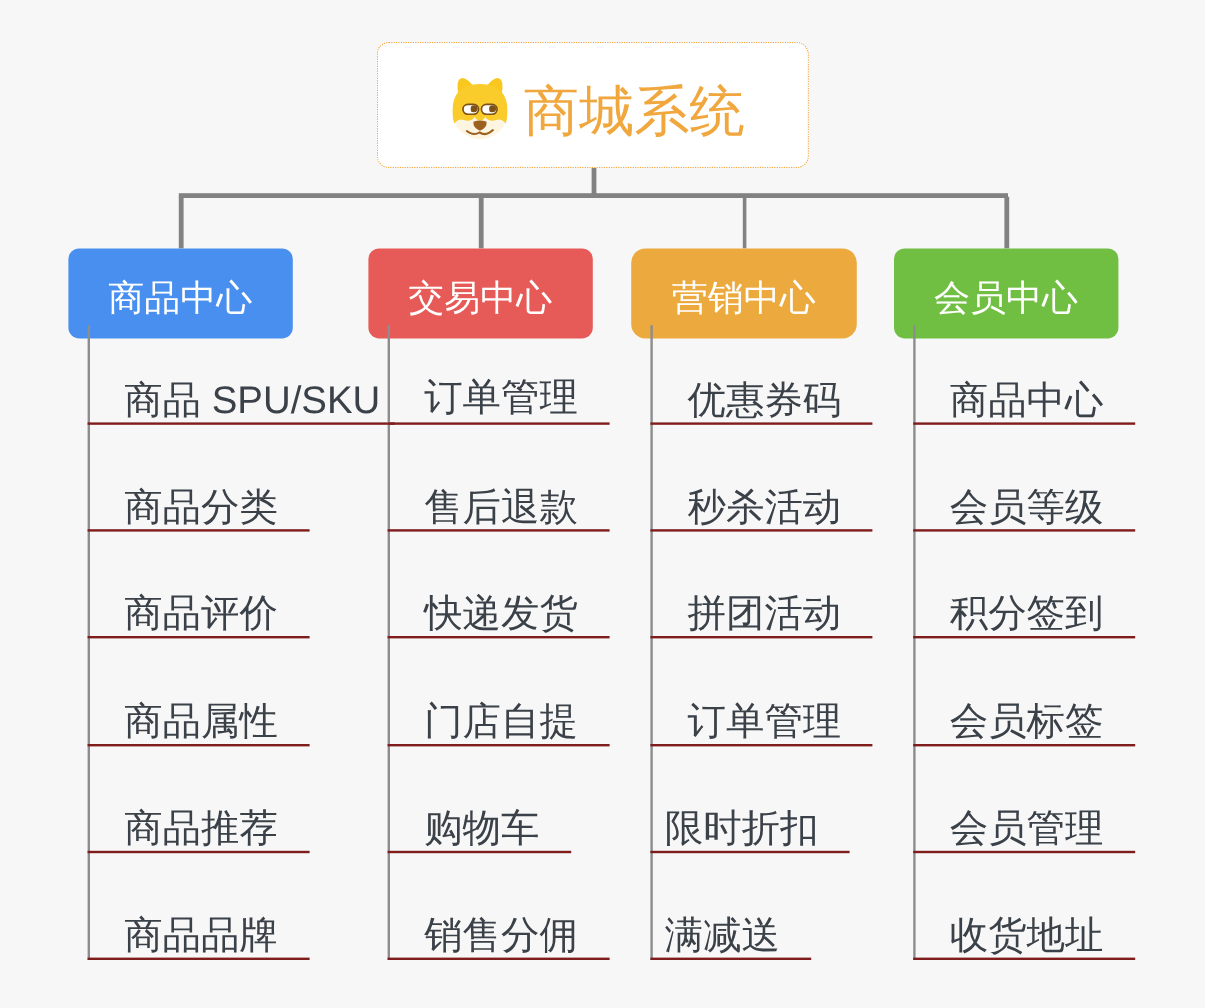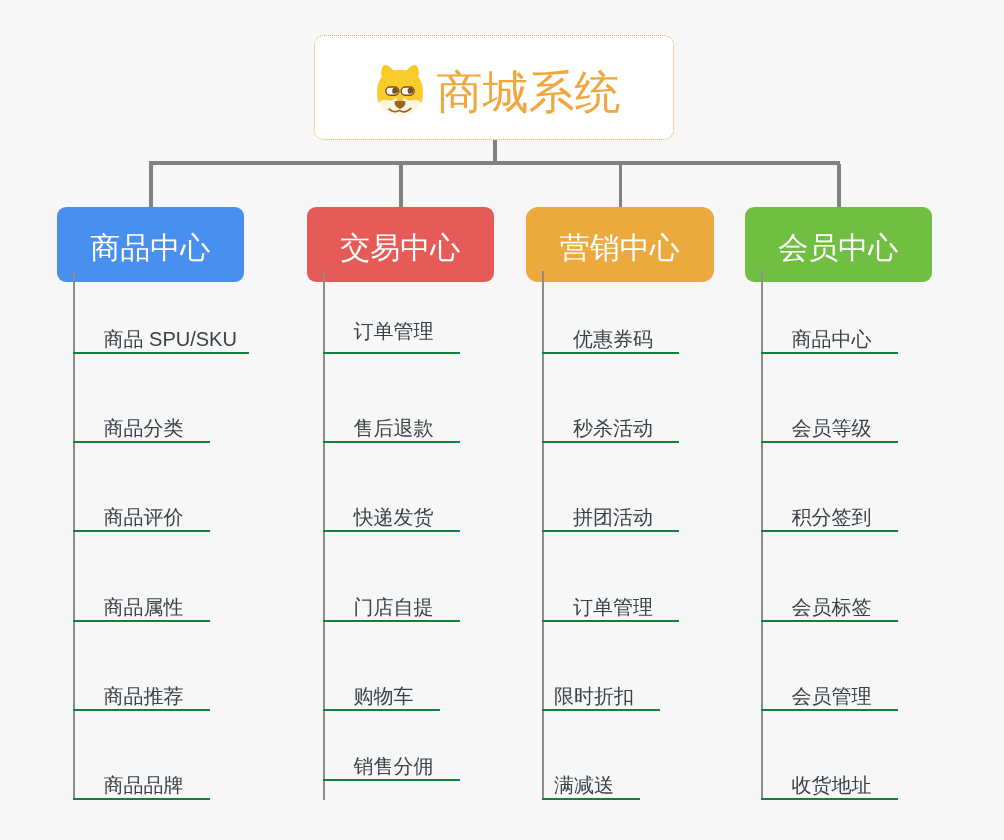--- a/index.html
+++ b/index.html
@@ -49,23 +49,23 @@
   
   .col{position:absolute;top:271px;height:530px;}
   .col.c0{left:72.5px;}
   .col.c1{left:322.5px;}
   .col.c2{left:542px;}
   .col.c3{left:760.5px;}
   .trunk{position:absolute;left:0;top:0;width:2px;height:529px;background:#8d8d8d;}
   .child-item{
     position:absolute;left:0;height:40px;
     padding:0 26px 0 31px;
-    border-bottom:2px solid #15803d;
+    border-bottom:2px solid #7f1d1d;
     display:flex;align-items:flex-end;
-    font-size:20px;color:#3b4148;line-height:1;
+    font-size:32px;color:#3b4148;line-height:1;
     white-space:nowrap;box-sizing:content-box;
   }
   .child-item .txt{padding-bottom:3px;display:block;}
   .col.c0 .child-item:nth-of-type(2){padding-right:12px;}
 </style>
 </head>
 <body>
 
 <div id="canvas">
 
@@ -144,21 +144,21 @@
           </div>
           <div class="child-item" style="top: 219.4px;">
             <span class="txt">快递发货</span>
           </div>
           <div class="child-item" style="top: 308.6px;">
             <span class="txt">门店自提</span>
           </div>
           <div class="child-item" style="top: 397.8px;">
             <span class="txt">购物车</span>
           </div>
-          <div class="child-item" style="top: 468px;">
+          <div class="child-item" style="top: 487px;">
             <span class="txt">销售分佣</span>
           </div>
         </div>
   </div>
 
   <div>
     <div class="branch-node b2" style="background: rgb(236, 170, 62);">
           <span class="branch-label">营销中心</span>
         </div>
     <div class="col c2">

